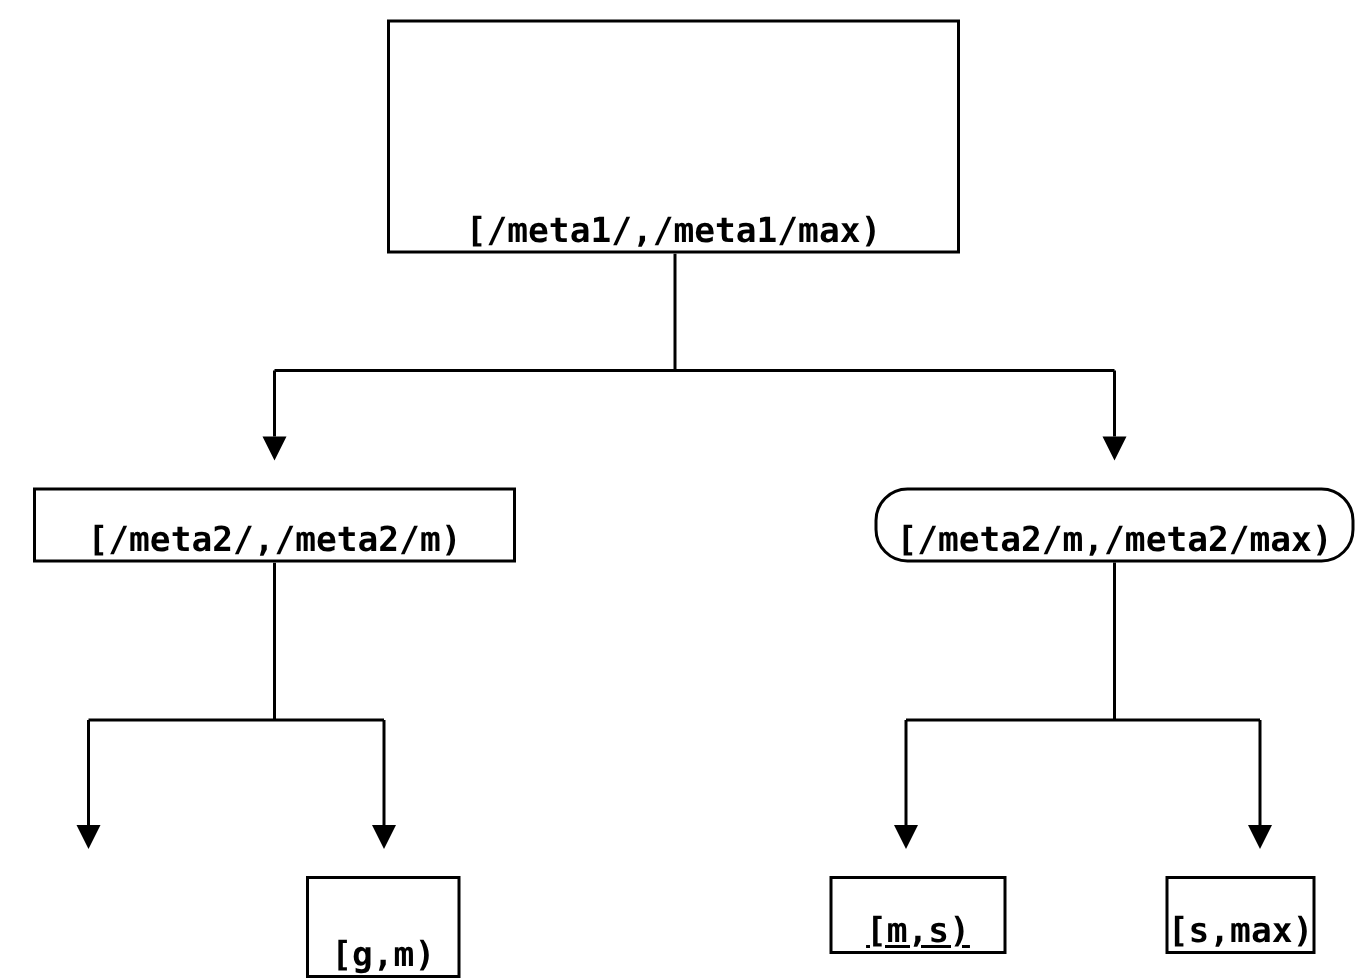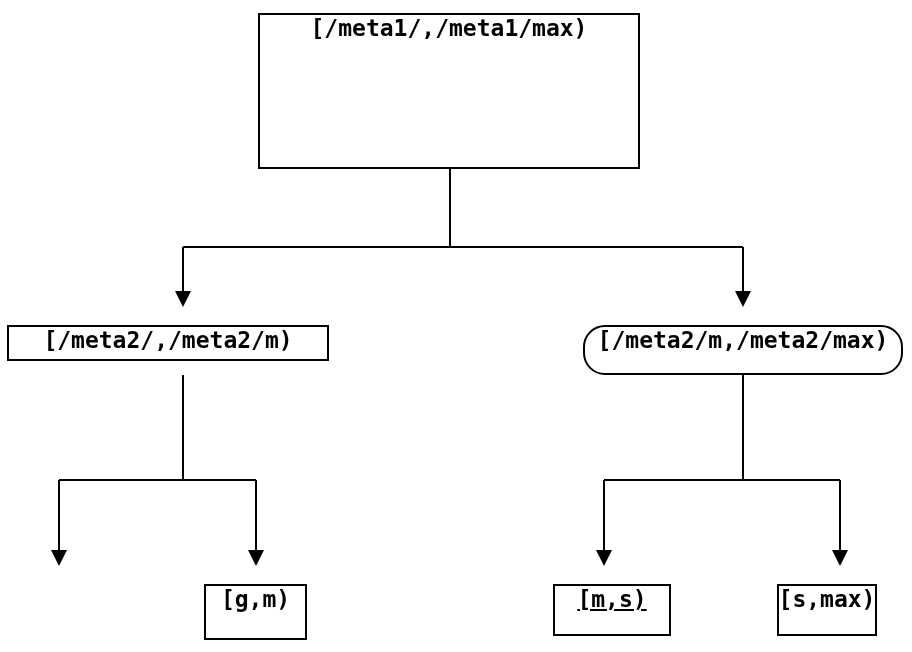--- a/index.html
+++ b/index.html
@@ -22,36 +22,36 @@
     width: 912px;
     height: 652px;
     display: block;
   }
   .node {
     position: absolute;
     box-sizing: border-box;
     border: 2px solid #000000;
     background: #ffffff;
     display: flex;
-    align-items: flex-start;
+    align-items: flex-end;
     justify-content: center;
   }
   .node .label {
     font-size: 23px;
     font-weight: bold;
     color: #000000;
     white-space: nowrap;
     letter-spacing: 0px;
   }
   
   #node-root      { left: 258px; top: 13px;  width: 382px; height: 156px; }
-  #node-mid-left  { left: 7px;  top: 325px; width: 322px; height: 36px; }
+  #node-mid-left  { left: 22px;  top: 325px; width: 322px; height: 50px; }
   #node-mid-right { left: 583px; top: 325px; width: 320px; height: 50px; border-radius: 22px; }
   #node-leaf-ag   { left: 7px;   top: 584px; width: 104px; height: 52px; }
-  #node-leaf-gm   { left: 204px; top: 584px; width: 103px; height: 56px; }
+  #node-leaf-gm   { left: 204px; top: 584px; width: 103px; height: 68px; }
   #node-leaf-ms   { left: 553px; top: 584px; width: 118px; height: 52px; text-decoration: underline; }
   #node-leaf-smax { left: 777px; top: 584px; width: 100px; height: 52px; }
 </style>
 </head>
 <body>
 
 <div id="canvas">
 
   <svg id="edges" width="912" height="652" viewBox="0 0 912 652" xmlns="http://www.w3.org/2000/svg">
     <g fill="none" stroke-width="2" stroke="#000000">

